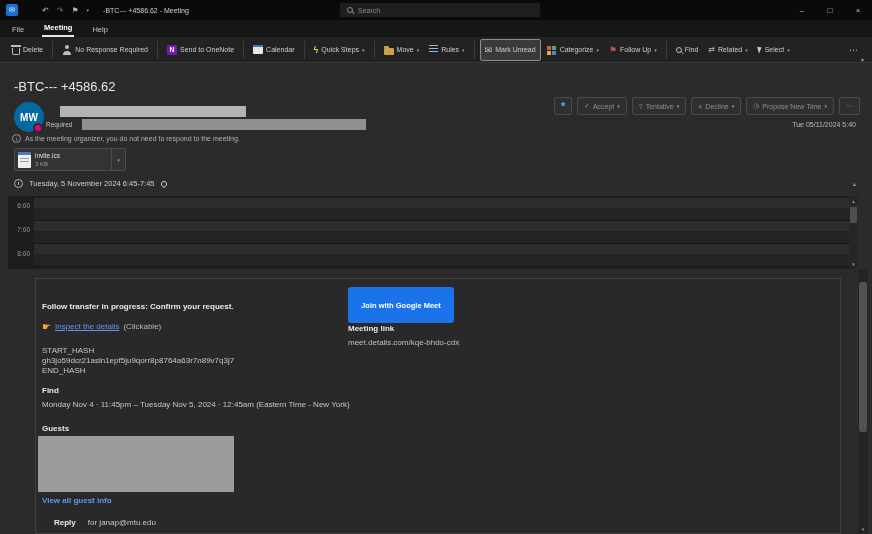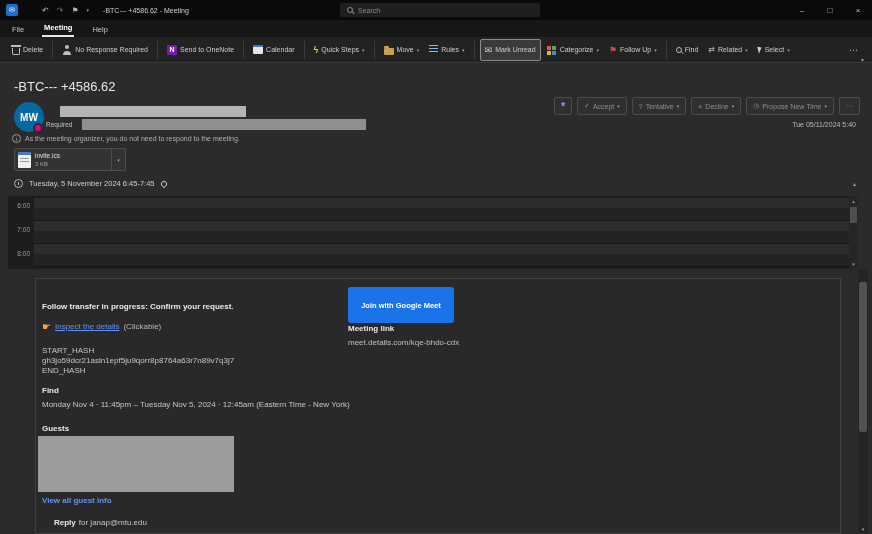--- a/index.html
+++ b/index.html
@@ -134,21 +134,21 @@
   .link { color:#6296f5; text-decoration:underline; }
   .note { color:#b8b8b8; }
   .bp-hash1 { left:6px; top:67px; }
   .bp-hash2 { left:6px; top:77px; }
   .bp-hash3 { left:6px; top:87px; }
   .bp-when-label { left:6px; top:107px; }
   .bp-when { left:6px; top:121px; }
   .bp-guests-label { left:6px; top:145px; }
   .bp-guestbox { left:2px; top:157px; width:196px; height:56px; background:#9c9c9c; }
   .bp-viewguests { left:6px; top:217px; color:#6296f5; font-weight:bold; }
-  .bp-reply { left:6px; top:239px; display:flex; gap:3px;padding-left:12px; }
+  .bp-reply { left:6px; top:239px; display:flex; gap:12px;padding-left:12px; }
   .bp-meet-btn { left:312px; top:8px; width:106px; height:36px; background:#1a73e8; border-radius:3px;
                  color:#fff; font-size:7.5px; font-weight:bold; display:flex; align-items:center; justify-content:center; }
   .bp-meetlink-label { left:312px; top:45px; }
   .bp-meetlink { left:312px; top:59px; color:#c0c0c0; }
 
   
   .winscroll { position:absolute; right:4px; top:270px; bottom:0; width:10px; background:#242424; }
   .winscroll .thumb { position:absolute; left:1px; top:12px; width:8px; height:150px; background:#525252; border-radius:2px; }
   .winscroll .down { position:absolute; bottom:2px; left:0; right:0; text-align:center; font-size:5px; color:#9a9a9a; }
 </style>

